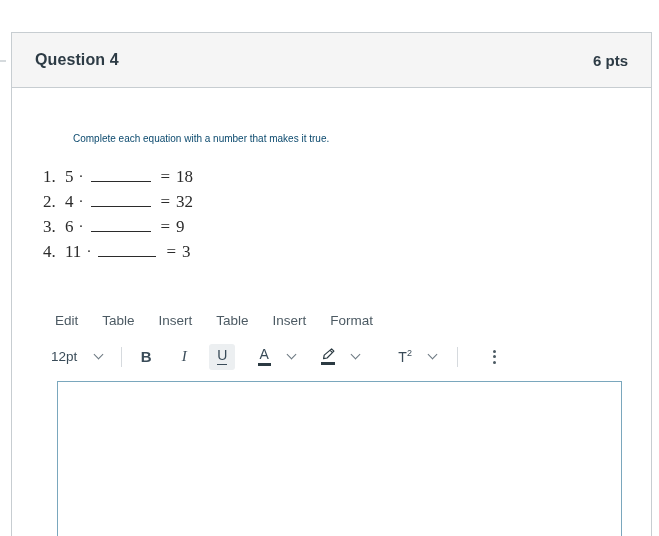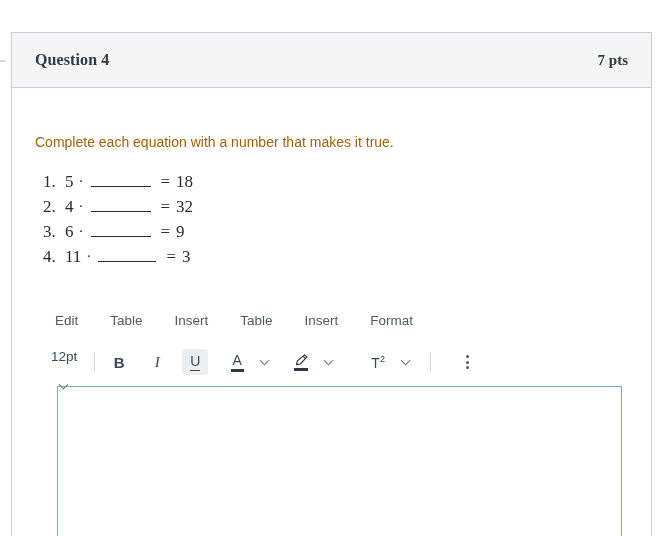--- a/index.html
+++ b/index.html
@@ -43,43 +43,43 @@
 
   .question-header {
     height: 55px;
     background: #f5f5f5;
     border-bottom: 1px solid #c7cdd1;
     display: flex;
     align-items: center;
     justify-content: space-between;
     padding: 0 23px;
     box-sizing: border-box;
-    font-family: Liberation Serif, serif;
   }
   .question-title {
     font-size: 16px;
     font-weight: bold;
     color: #2d3b45;
     letter-spacing: .1px;
   }
   .question-points {
     font-size: 15px;
     font-weight: bold;
     color: #2d3b45;
   }
 
   .question-body {
     padding: 0 23px;
   }
 
   .prompt-text {
-    font-size: 14px;
-    color: #a16207;
+    font-size: 10px;
+    color: #0c4a6e;
     margin-top: 44px;
     line-height: 1.45;
+    margin-left: 38px;
   }
 
   
   .equation-list {
     margin-top: 20px;
     margin-left: 8px;
     font-family: "Liberation Serif", serif;
     font-size: 17px;
     color: #2b2b2b;
   }
@@ -114,24 +114,24 @@
   }
 
   
   .editor {
     margin-top: 38px;
     margin-left: 0px;
   }
 
   .editor-menubar {
     display: flex;
-    align-items: flex-start;
+    align-items: flex-end;
     height: 26px;
     padding-left: 10px;
-    gap: 12px;
+    gap: 4px;
   }
   .menu-item {
     font-size: 13.5px;
     color: #4c5a63;
     padding: 3px 10px;
     border-radius: 3px;
     cursor: pointer;
     white-space: nowrap;
   }
 
@@ -163,21 +163,20 @@
     display: flex;
     align-items: center;
     gap: 18px;
     height: 26px;
     padding: 0 6px;
     border-radius: 3px;
     font-size: 13.5px;
     color: #394b58;
     cursor: pointer;
     white-space: nowrap;
-    flex-direction: column;
   }
   .chev {
     width: 9px;
     height: 9px;
     display: inline-block;
     position: relative;
     top: -1px;
   }
   .chev::before {
     content: "";
@@ -266,21 +265,21 @@
 </style>
 </head>
 <body>
 
 <div class="edge-marker"></div>
 
 <div class="question-card">
 
   <div class="question-header">
     <div class="question-title">Question 4</div>
-    <div class="question-points">7 pts</div>
+    <div class="question-points">6 pts</div>
   </div>
 
   <div class="question-body">
 
     <div class="prompt-text">Complete each equation with a number that makes it true.</div>
 
     <div class="equation-list">
 
       <div class="equation-row">
         <span class="eq-index">1.</span>

